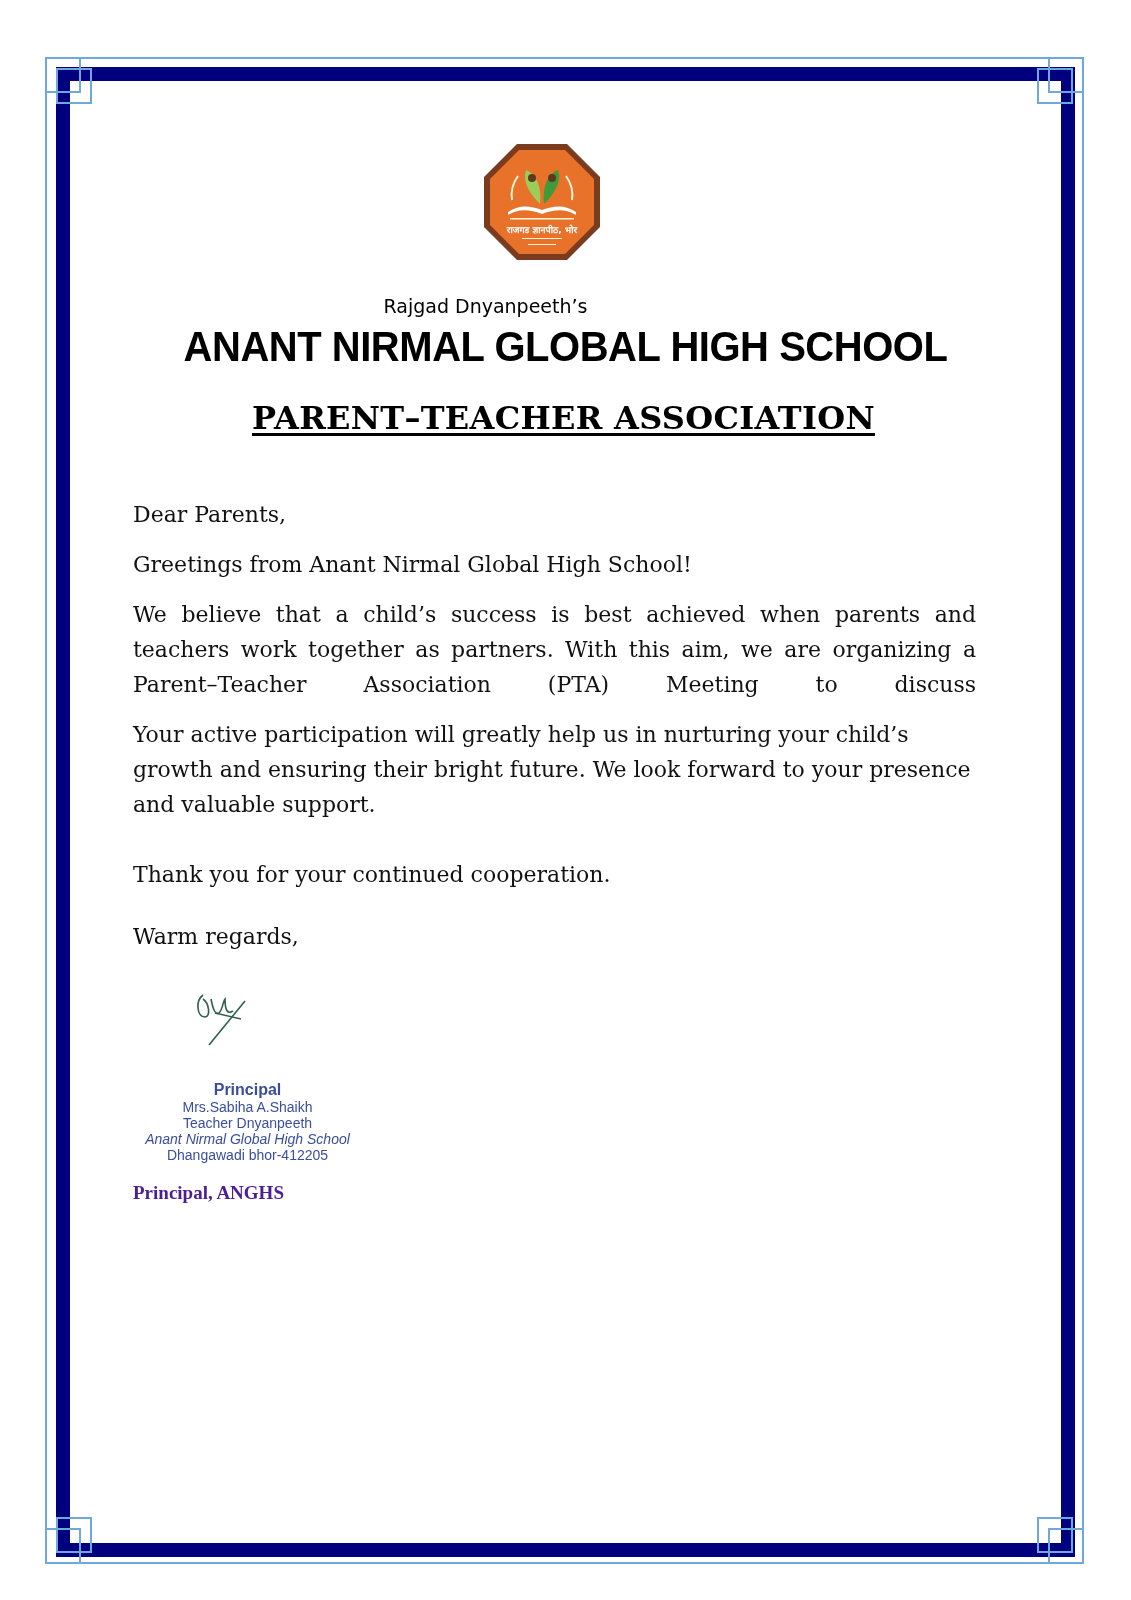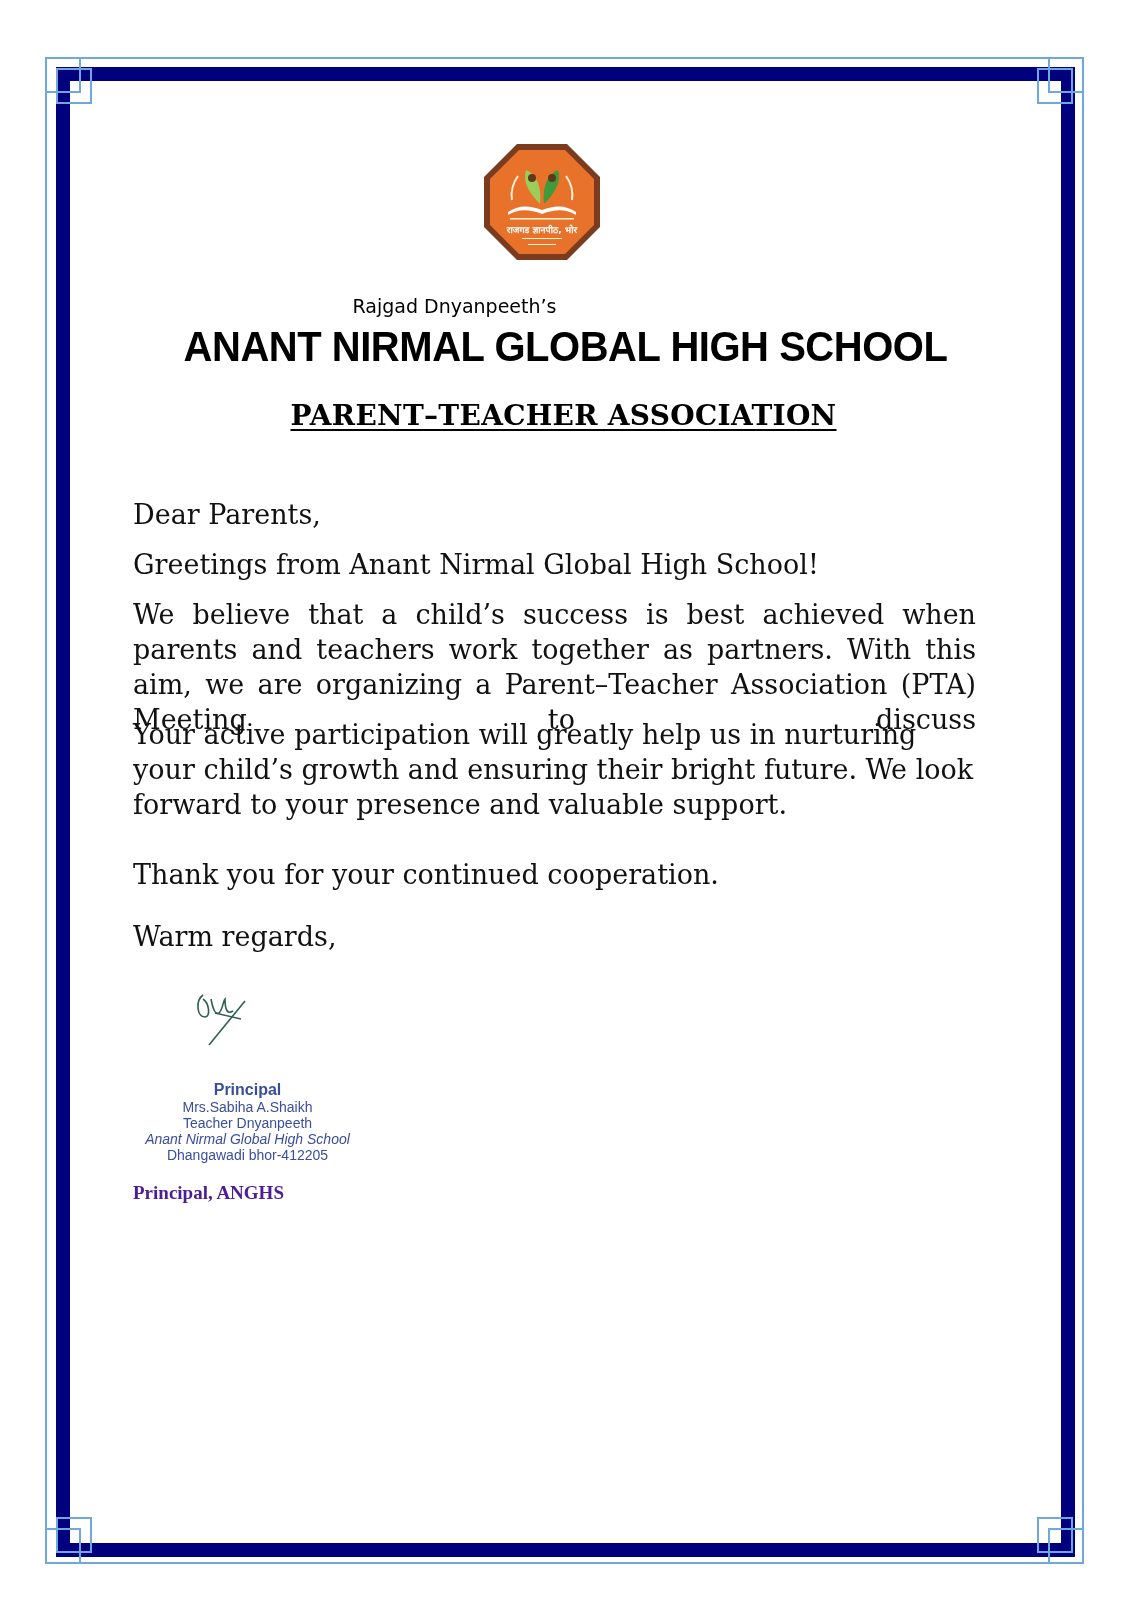--- a/index.html
+++ b/index.html
@@ -10,31 +10,31 @@
   .outer-line { position: absolute; left: 45px; top: 45px; width: 1039px; height: 1507px;
     border: 2px solid #6fa8dc; box-sizing: border-box; }
   .navy-band { position: absolute; left: 56px; top: 55px; width: 1019px; height: 1490px;
     border: 14px solid #00007f; box-sizing: border-box; }
   .corner-sq { position: absolute; width: 36px; height: 36px; border: 2px solid #6fa8dc; box-sizing: border-box; }
 
   
   .logo { position: absolute; left: 482px; top: 130px; width: 120px; height: 120px; }
 
   .sub-heading { position: absolute; top: 283px; left: 0; width: 909px; text-align: center;
-    font-family: "DejaVu Sans", sans-serif; font-size: 19px; color: #000; }
+    font-family: "DejaVu Sans", sans-serif; font-size: 19px; color: #000; padding-left: 31px; }
   .school-name { position: absolute; top: 310px; left: 0; width: 1131px; text-align: center;
     font-family: "Liberation Sans", sans-serif; font-weight: bold; font-size: 43px; color: #000;
     transform: scaleX(0.93); letter-spacing: -0.5px; }
   .pta-title { position: absolute; top: 387px; left: 0; width: 1127px; text-align: center;
-    font-family: "DejaVu Serif", serif; font-weight: bold; font-size: 28px; color: #000;
+    font-family: "DejaVu Serif", serif; font-weight: bold; font-size: 32px; color: #000;
     letter-spacing: 0.3px; }
   .pta-title span { text-decoration: underline; text-underline-offset: 4px; }
 
   .body-text { position: absolute; left: 133px; width: 843px;
-    font-family: "DejaVu Serif", serif; font-size: 27px; color: #111; line-height: 35px; }
+    font-family: "DejaVu Serif", serif; font-size: 22px; color: #111; line-height: 35px; }
   .justify { text-align: justify; text-align-last: justify; }
   .p-salutation { top: 485px; }
   .p-greeting { top: 535px; }
   .p-belief { top: 585px; }
   .p-participation { top: 705px; }
   .p-thanks { top: 845px; }
   .p-regards { top: 907px; }
 
   
   .signature { position: absolute; left: 185px; top: 975px; width: 75px; height: 65px; }

